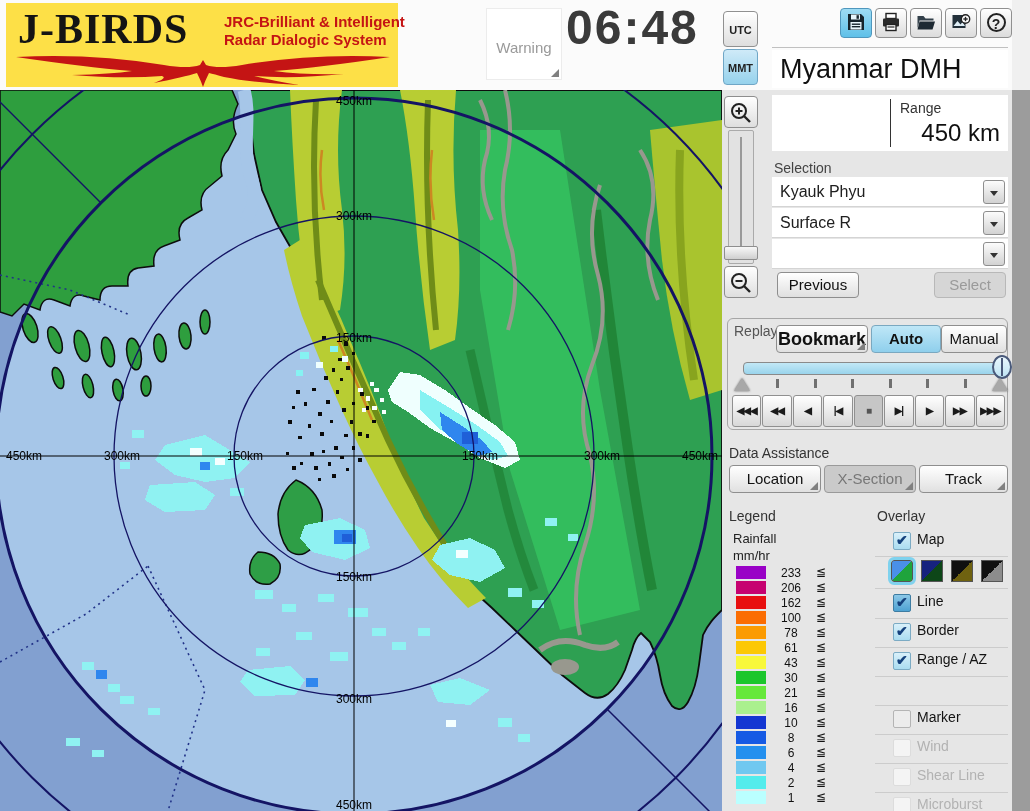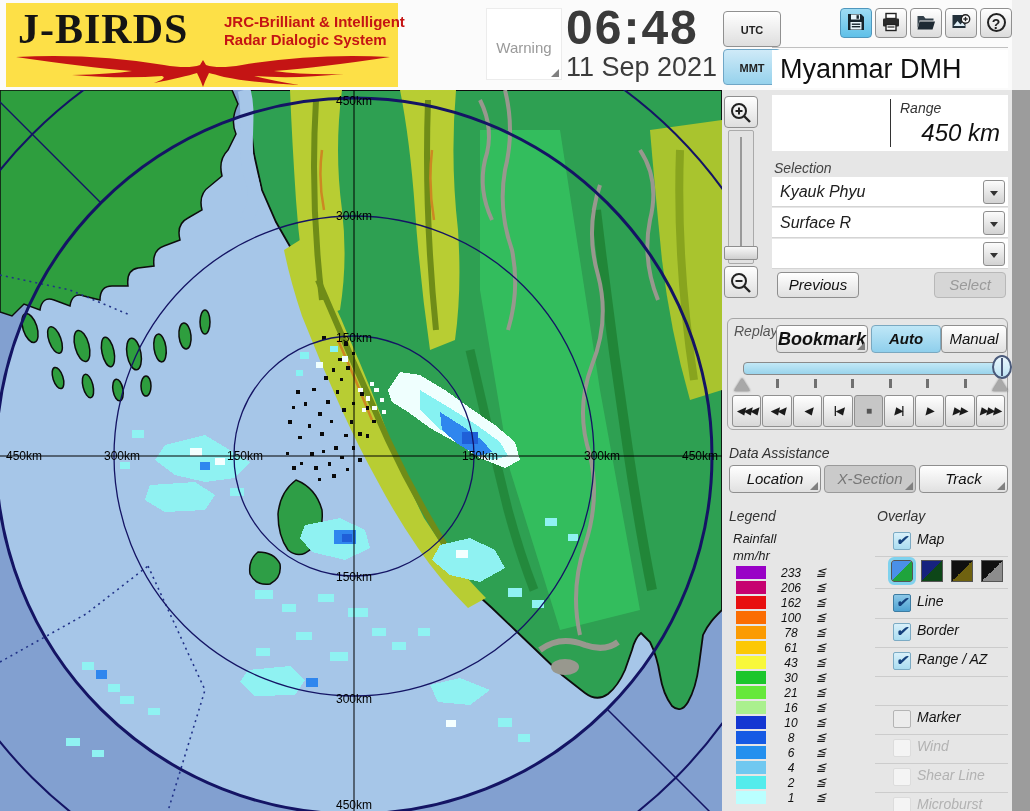--- a/index.html
+++ b/index.html
@@ -8,33 +8,33 @@
   .abs{position:absolute;}
 
   
   #header{position:absolute;left:0;top:0;width:1030px;height:90px;background:#fbfbfb;border-bottom:1px solid #888;}
   #logo-box{position:absolute;left:6px;top:3px;width:392px;height:84px;background:#fde047;}
   #logo-title{position:absolute;left:12px;top:2px;font-family:"Liberation Serif",serif;font-weight:bold;font-size:42px;color:#141414;letter-spacing:1px;}
   .logo-tag{position:absolute;left:218px;color:#c41414;font-weight:bold;font-size:15px;line-height:17px;white-space:nowrap;}
   #warning-btn{position:absolute;left:486px;top:8px;width:76px;height:72px;background:#ffffff;border:1px solid #ececec;color:#9a9a9a;font-size:15px;text-align:center;padding-top:30px;box-sizing:border-box;}
   #clock-time{position:absolute;left:566px;top:0px;font-size:48px;font-weight:600;color:#3a3a3a;letter-spacing:2px;}
   #clock-date{position:absolute;left:566px;top:52px;font-size:27px;color:#3c3c3c;}
-  .tz-btn{position:absolute;left:723px;width:58px;height:36px;border:1px solid #909090;border-radius:4px;font-size:11px;font-weight:bold;color:#222;text-align:center;line-height:36px;box-sizing:border-box;}
+  .tz-btn{position:absolute;left:723px;width:35px;height:36px;border:1px solid #909090;border-radius:4px;font-size:11px;font-weight:bold;color:#222;text-align:center;line-height:36px;box-sizing:border-box;}
   #tz-utc{top:11px;background:linear-gradient(#ffffff,#dedede);}
   #tz-mmt{top:49px;background:linear-gradient(#cfeaf8,#96d2ec);border-color:#6fa6c6;}
   .tool-btn{position:absolute;top:8px;width:32px;height:30px;border:1px solid #909090;border-radius:4px;background:linear-gradient(#ffffff,#dcdcdc);box-sizing:border-box;}
   .tool-btn svg{display:block;margin:3px auto 0;}
   #btn-save{background:linear-gradient(#9edcf4,#5fc0e8);border-color:#4f97bd;}
   #help-glyph{display:block;width:19px;height:19px;margin:4px auto 0;border:2px solid #222;border-radius:50%;font-size:14px;font-weight:bold;color:#222;text-align:center;line-height:19px;box-sizing:border-box;}
   #panel-hr{position:absolute;left:772px;top:47px;width:236px;height:1px;background:#c0c0c0;}
   #station-box{position:absolute;left:772px;top:50px;width:236px;height:38px;background:#ffffff;font-size:27px;color:#101010;line-height:38px;padding-left:8px;box-sizing:border-box;}
   #collapse-arrow{position:absolute;left:1014px;top:16px;width:0;height:0;border-top:7px solid transparent;border-bottom:7px solid transparent;border-right:9px solid #8a8a8a;}
 
   
-  #panel{position:absolute;left:722px;top:90px;width:290px;height:721px;background:#e6e6e6;font-style:italic;}
+  #panel{position:absolute;left:722px;top:90px;width:290px;height:721px;background:#e6e6e6;}
   #right-strip{position:absolute;left:1012px;top:90px;width:18px;height:721px;background:#9c9c9c;}
   #right-strip-top{position:absolute;left:1012px;top:0px;width:18px;height:90px;background:#f0f0f0;}
 
   .panel-label{position:absolute;font-size:14px;color:#444;}
   .white-row{position:absolute;left:50px;width:236px;background:#ffffff;border-bottom:1px solid #d4d4d4;box-sizing:border-box;}
   .dd-text{font-size:16px;color:#202020;line-height:30px;padding-left:8px;}
   .dd-btn{position:absolute;right:3px;top:3px;width:22px;height:24px;border:1px solid #8e8e8e;border-radius:3px;background:linear-gradient(#fcfcfc,#d2d2d2);box-sizing:border-box;}
   .dd-btn span{display:block;margin:10px auto 0;width:0;height:0;border-left:4px solid transparent;border-right:4px solid transparent;border-top:5px solid #333;}
 
   .btn{border:1px solid #8e8e8e;border-radius:4px;background:linear-gradient(#ffffff,#e0e0e0);font-size:15px;color:#111;text-align:center;box-sizing:border-box;position:absolute;}
@@ -89,21 +89,20 @@
     <svg style="position:absolute;left:6px;top:48px;" width="382" height="36" viewBox="0 0 382 36">
       <path d="M4,6 Q80,2 152,14 Q176,18 188,14 L191,9 L194,14 Q206,18 230,14 Q302,2 378,6 Q312,16 262,20 Q292,24 332,23 Q282,28 242,25 Q262,30 287,34 Q242,32 212,26 Q202,23 197,22 Q193,30 191,36 Q189,30 185,22 Q172,26 142,32 Q156,27 150,25 Q112,28 60,24 Q100,23 120,20 Q72,16 4,6 Z" fill="#c41414"></path>
     </svg>
   </div>
 
   <div id="warning-btn" class="fold">
     <span>Warning</span>
   </div>
 
   <div id="clock-time">06:48</div>
-  <div id="clock-date">11 Sep 2021</div>
 
   <div id="tz-utc" class="tz-btn">UTC</div>
   <div id="tz-mmt" class="tz-btn">MMT</div>
 
   <div id="btn-save" class="tool-btn" style="left:840px;">
     <svg width="20" height="20" viewBox="0 0 20 20">
       <path d="M2,2 h13 l3,3 v13 h-16 z" fill="#16242c"></path>
       <rect x="5" y="2.5" width="9" height="5" fill="#e8f6fc"></rect>
         <rect x="10.5" y="3.2" width="2.4" height="3.6" fill="#16242c"></rect>
       <rect x="4.5" y="10" width="11" height="7.5" fill="#e8f6fc"></rect>

